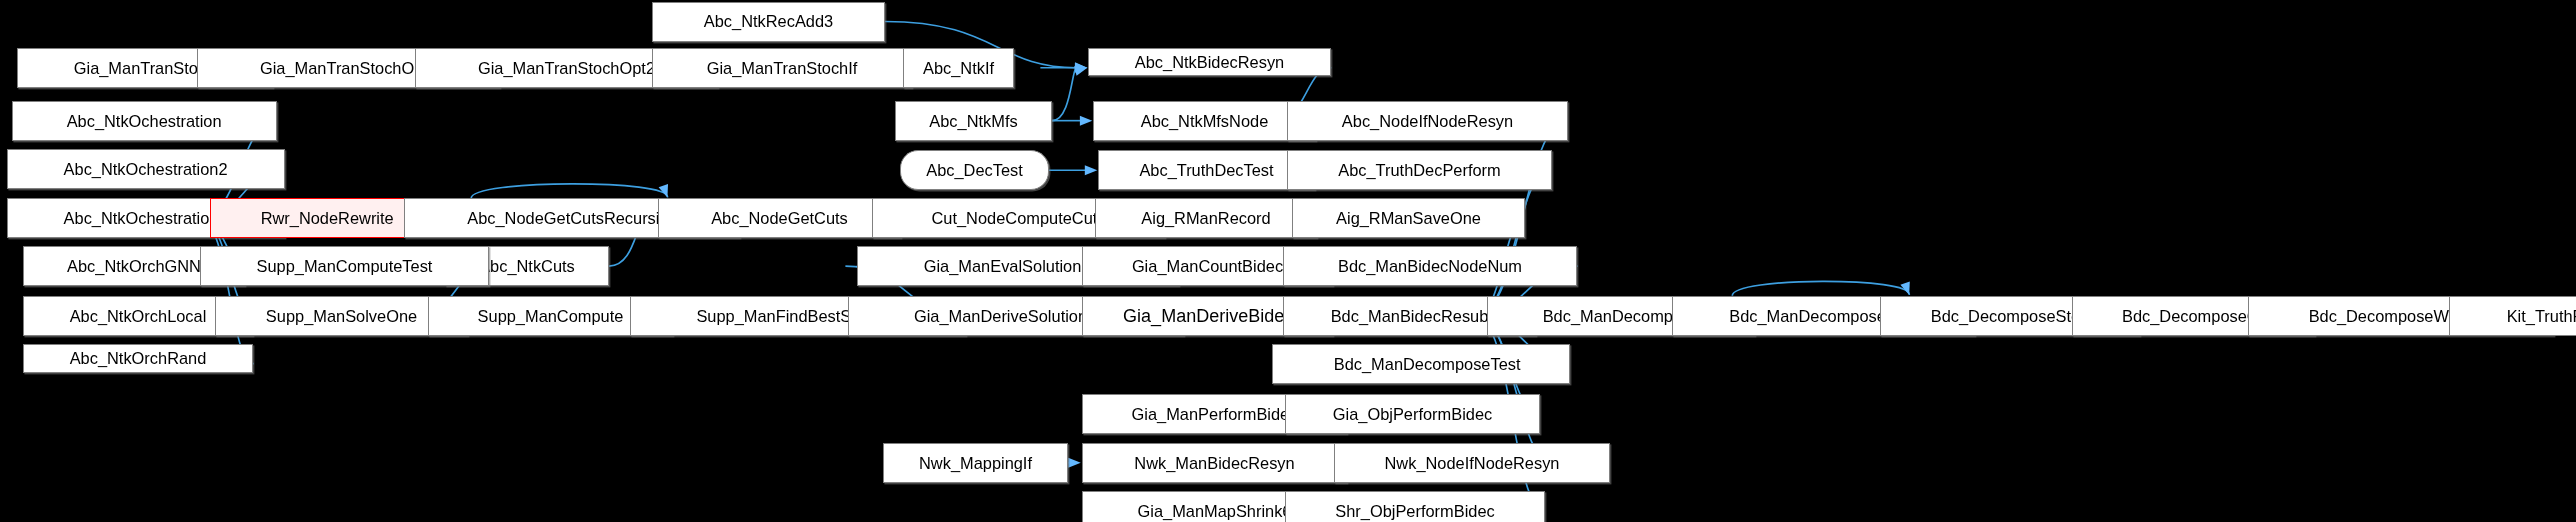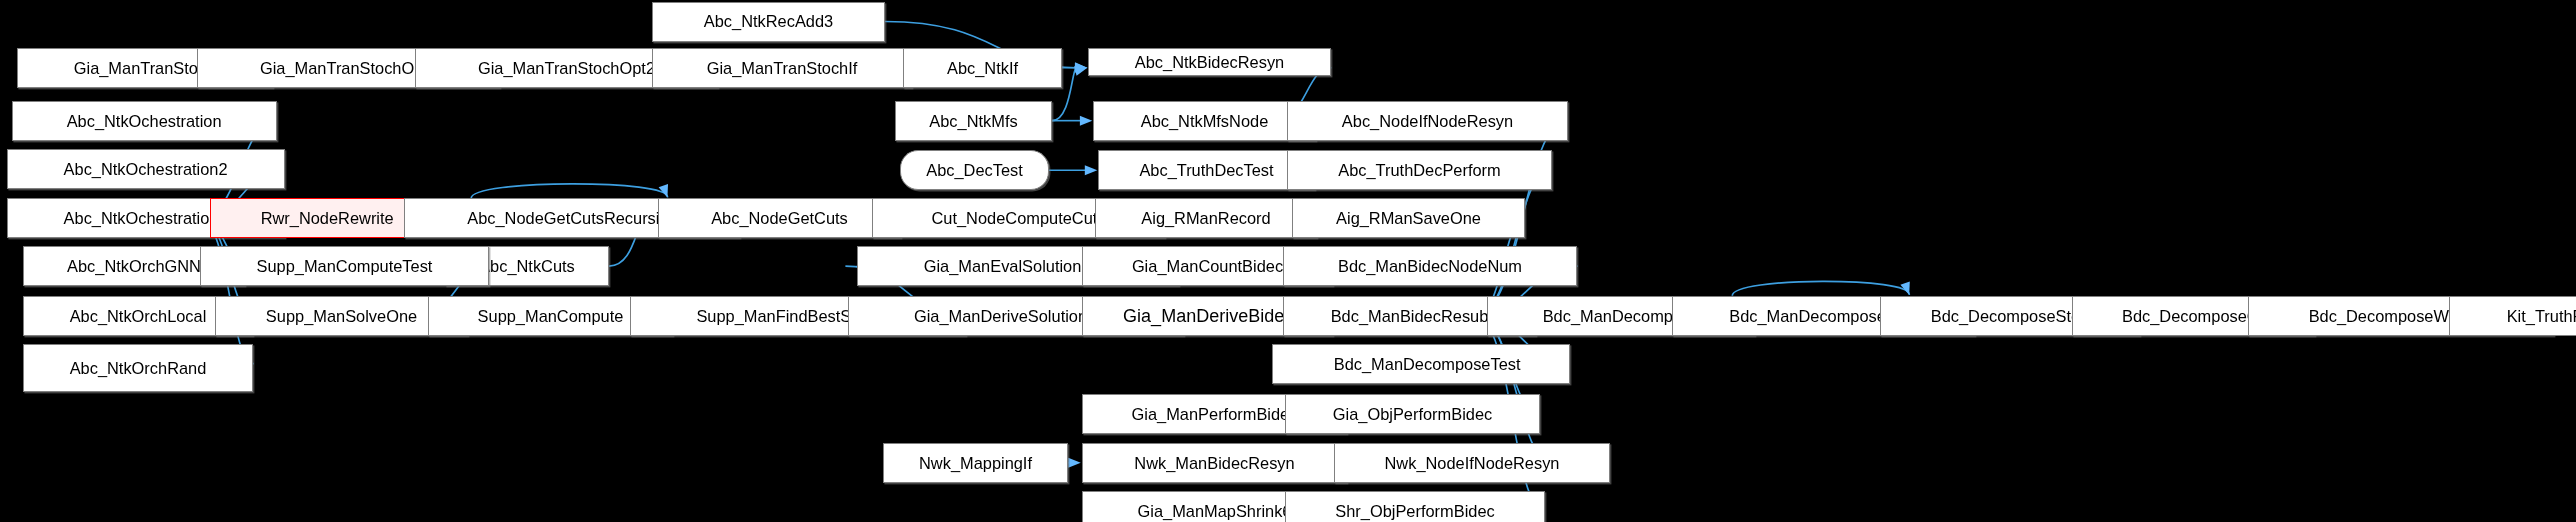--- a/index.html
+++ b/index.html
@@ -126,28 +126,28 @@
       <polygon class="head" points="2339.8775,328.9975 2326.8775,334.1975 2326.8775,323.7975"></polygon>
       <path class="edge" d="M 2659.54 328.9975 L 2539.0225 328.9975"></path>
       <polygon class="head" points="2550.0225,328.9975 2537.0225,334.1975 2537.0225,323.7975"></polygon>
     </svg>
   <div id="node-layer">
       <div class="node" style="left: 16.5px; top: 48px; width: 256px; height: 40px; font-size: 16.4px;">Gia_ManTranStoch</div>
       <div class="node" style="left: 197px; top: 48px; width: 303px; height: 40px; font-size: 16.4px;">Gia_ManTranStochOpt3</div>
       <div class="node" style="left: 415px; top: 48px; width: 303px; height: 40px; font-size: 16.4px;">Gia_ManTranStochOpt2</div>
       <div class="node" style="left: 652px; top: 48px; width: 260px; height: 40px; font-size: 16.4px;">Gia_ManTranStochIf</div>
       <div class="node" style="left: 652px; top: 1.7px; width: 233px; height: 40px; font-size: 16.4px;">Abc_NtkRecAdd3</div>
-      <div class="node" style="left: 903px; top: 48px; width: 159px; height: 40px; font-size: 16.4px;">Abc_NtkIf</div>
+      <div class="node" style="left: 903px; top: 48px; width: 111px; height: 40px; font-size: 16.4px;">Abc_NtkIf</div>
       <div class="node" style="left: 1088px; top: 48px; width: 243px; height: 28px; font-size: 16.4px;">Abc_NtkBidecResyn</div>
       <div class="node" style="left: 11.6px; top: 101px; width: 265px; height: 40px; font-size: 16.4px;">Abc_NtkOchestration</div>
       <div class="node" style="left: 6.6px; top: 149px; width: 278px; height: 40px; font-size: 16.4px;">Abc_NtkOchestration2</div>
       <div class="node" style="left: 6.6px; top: 198px; width: 278px; height: 40px; font-size: 16.4px;">Abc_NtkOchestration3</div>
       <div class="node" style="left: 23px; top: 246px; width: 222px; height: 40px; font-size: 16.4px;">Abc_NtkOrchGNN</div>
       <div class="node" style="left: 23px; top: 296px; width: 230px; height: 40px; font-size: 16.4px;">Abc_NtkOrchLocal</div>
-      <div class="node" style="left: 23px; top: 344px; width: 230px; height: 48px; font-size: 16.4px;">Abc_NtkOrchRand</div>
+      <div class="node" style="left: 23px; top: 344px; width: 230px; height: 29px; font-size: 16.4px;">Abc_NtkOrchRand</div>
       <div class="node current" style="left: 210px; top: 198px; width: 233px; height: 40px; font-size: 16.4px;">Rwr_NodeRewrite</div>
       <div class="node" style="left: 404px; top: 198px; width: 336px; height: 40px; font-size: 16.4px;">Abc_NodeGetCutsRecursive</div>
       <div class="node" style="left: 445px; top: 246px; width: 164px; height: 40px; font-size: 16.4px;">Abc_NtkCuts</div>
       <div class="node" style="left: 658px; top: 198px; width: 243px; height: 40px; font-size: 16.4px;">Abc_NodeGetCuts</div>
       <div class="node" style="left: 872px; top: 198px; width: 293px; height: 40px; font-size: 16.4px;">Cut_NodeComputeCuts</div>
       <div class="node" style="left: 895px; top: 101px; width: 157px; height: 40px; font-size: 16.4px;">Abc_NtkMfs</div>
       <div class="node" style="left: 1093px; top: 101px; width: 223px; height: 40px; font-size: 16.4px;">Abc_NtkMfsNode</div>
       <div class="node" style="left: 1287px; top: 101px; width: 281px; height: 40px; font-size: 16.4px;">Abc_NodeIfNodeResyn</div>
       <div class="node" style="left: 900px; top: 150px; width: 149px; height: 40px; font-size: 16.4px; border-radius: 18px;">Abc_DecTest</div>
       <div class="node" style="left: 1098px; top: 150px; width: 217px; height: 40px; font-size: 16.4px;">Abc_TruthDecTest</div>

